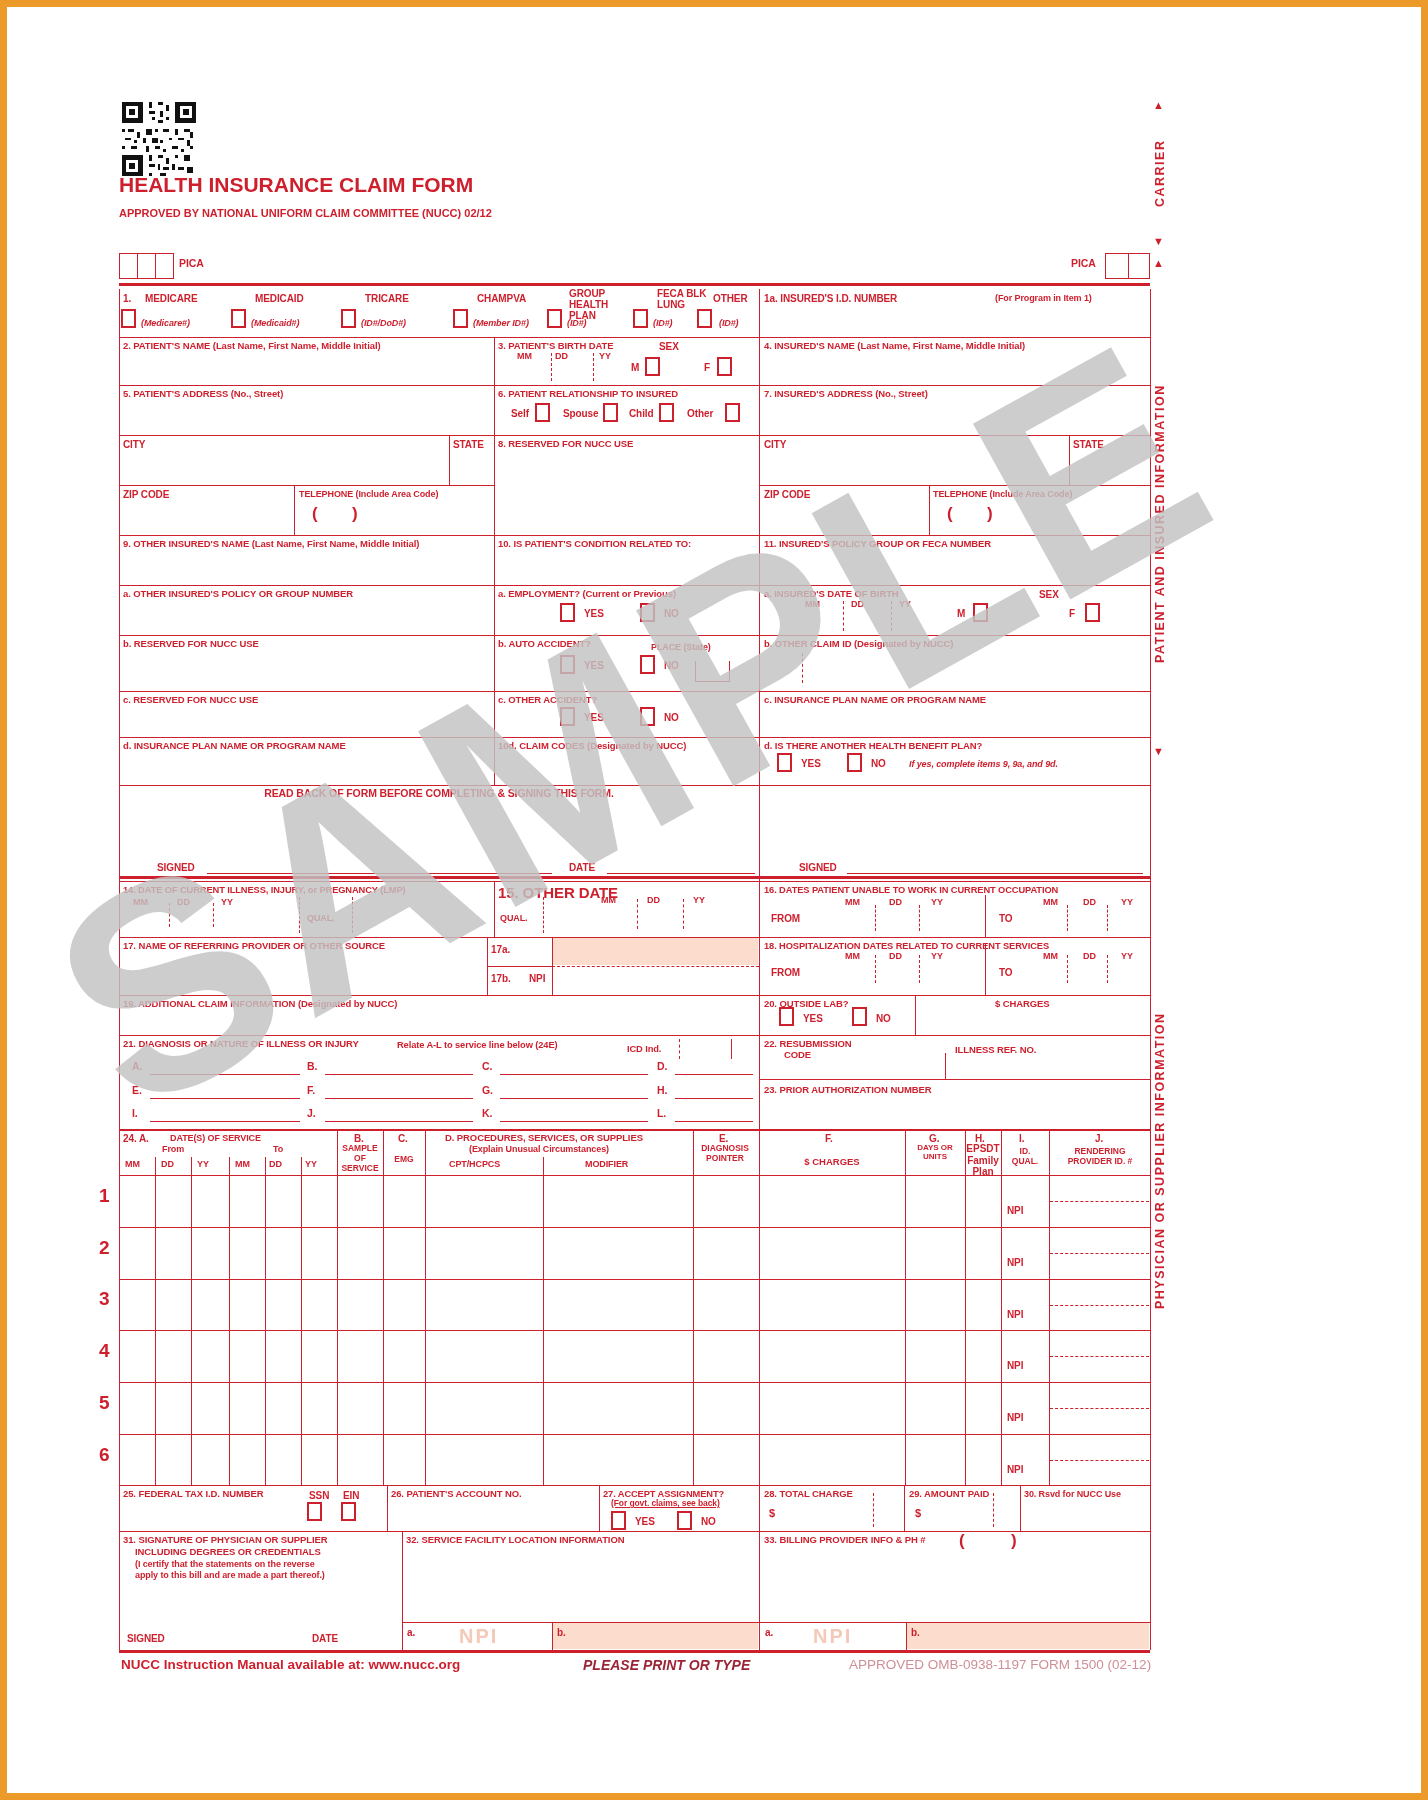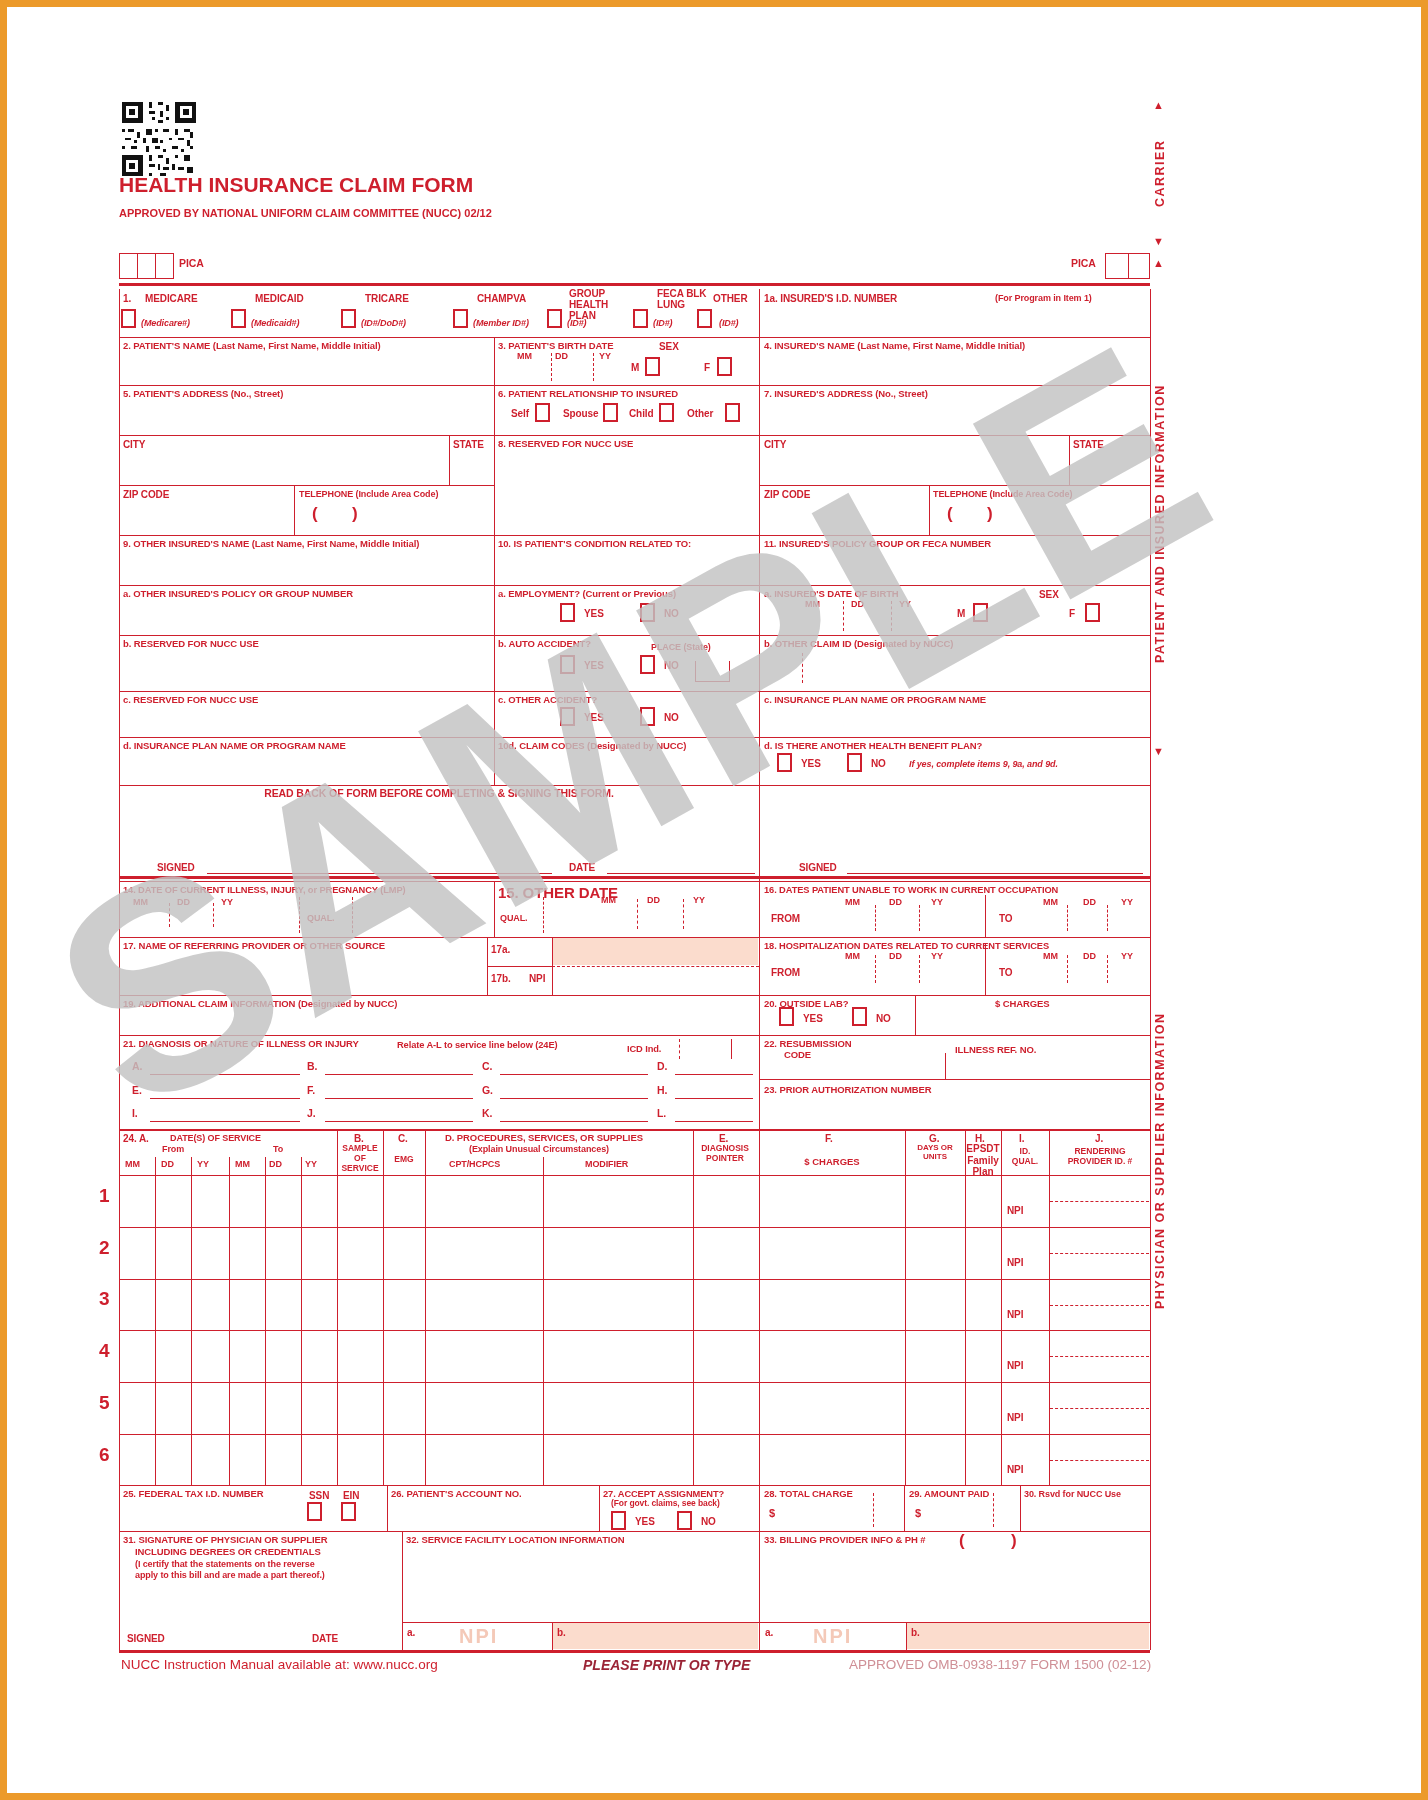--- a/index.html
+++ b/index.html
@@ -13,21 +13,21 @@
     position:relative;width:1428px;height:1800px;background:#ffffff;
     border:7px solid var(--orange);box-sizing:border-box;overflow:hidden;
     font-family:"Liberation Sans",sans-serif;color:var(--red);
   }
   .lb{position:absolute;font-weight:bold;font-size:10px;line-height:1.12;letter-spacing:-0.1px;white-space:nowrap;color:var(--red);}
   .wrap{white-space:normal;}
   .ctr{text-align:center;}
   .it{font-style:italic;}
   .t{font-size:9.5px;}
   .s{font-size:9px;}
-  .tiny{font-size:8.5px;}
+  .tiny{font-size:8.5px;text-decoration:underline;}
   .para{position:absolute;font-weight:bold;font-size:10px;line-height:1.28;color:var(--red);}
   .hl,.vl,.ul{position:absolute;background:var(--red);}
   .hl{height:1px;}
   .vl{width:1px;}
   .ul{height:1px;}
   .thick{height:3px;}
   .rect{position:absolute;border:1px solid var(--red);box-sizing:border-box;}
   .dv{position:absolute;width:0;border-left:1px dashed var(--red);}
   .dh{position:absolute;height:0;border-top:1px dashed var(--red);}
   .cb{position:absolute;width:15px;height:19px;border:2px solid var(--red);box-sizing:border-box;background:transparent;}
@@ -39,21 +39,21 @@
   .th{position:absolute;font-weight:bold;font-size:8.5px;line-height:1.15;text-align:center;color:var(--red);}
   .wm{
     position:absolute;left:-25px;top:565px;width:1300px;height:310px;
     text-align:center;font-size:292px;font-weight:bold;letter-spacing:6px;
     color:#c3c3c3;opacity:.82;transform:rotate(-29deg);z-index:40;line-height:310px;
   }
   .title{position:absolute;font-size:21px;font-weight:800;letter-spacing:0;color:var(--red);}
   .sub{position:absolute;font-size:11px;font-weight:bold;color:var(--red);}
   .foot-c{position:absolute;font-size:14px;font-weight:bold;font-style:italic;color:#9b2436;}
   .foot-r{position:absolute;font-size:13.5px;font-weight:500;color:#cf8f96;}
-  .foot-l{position:absolute;font-size:13.5px;font-weight:normal;color:var(--red);}
+  .foot-l{position:absolute;font-size:13.5px;font-weight:bold;color:var(--red);}
 </style>
 </head>
 <body>
 
 <div class="page">
 
   <svg style="position:absolute;left:115px;top:95px" width="74" height="74" viewBox="0 0 25 25" shape-rendering="crispEdges">
     <rect x="0" y="0" width="25" height="25" fill="#fff"></rect>
     <g fill="#111">
       <rect x="0" y="0" width="7" height="7"></rect>

